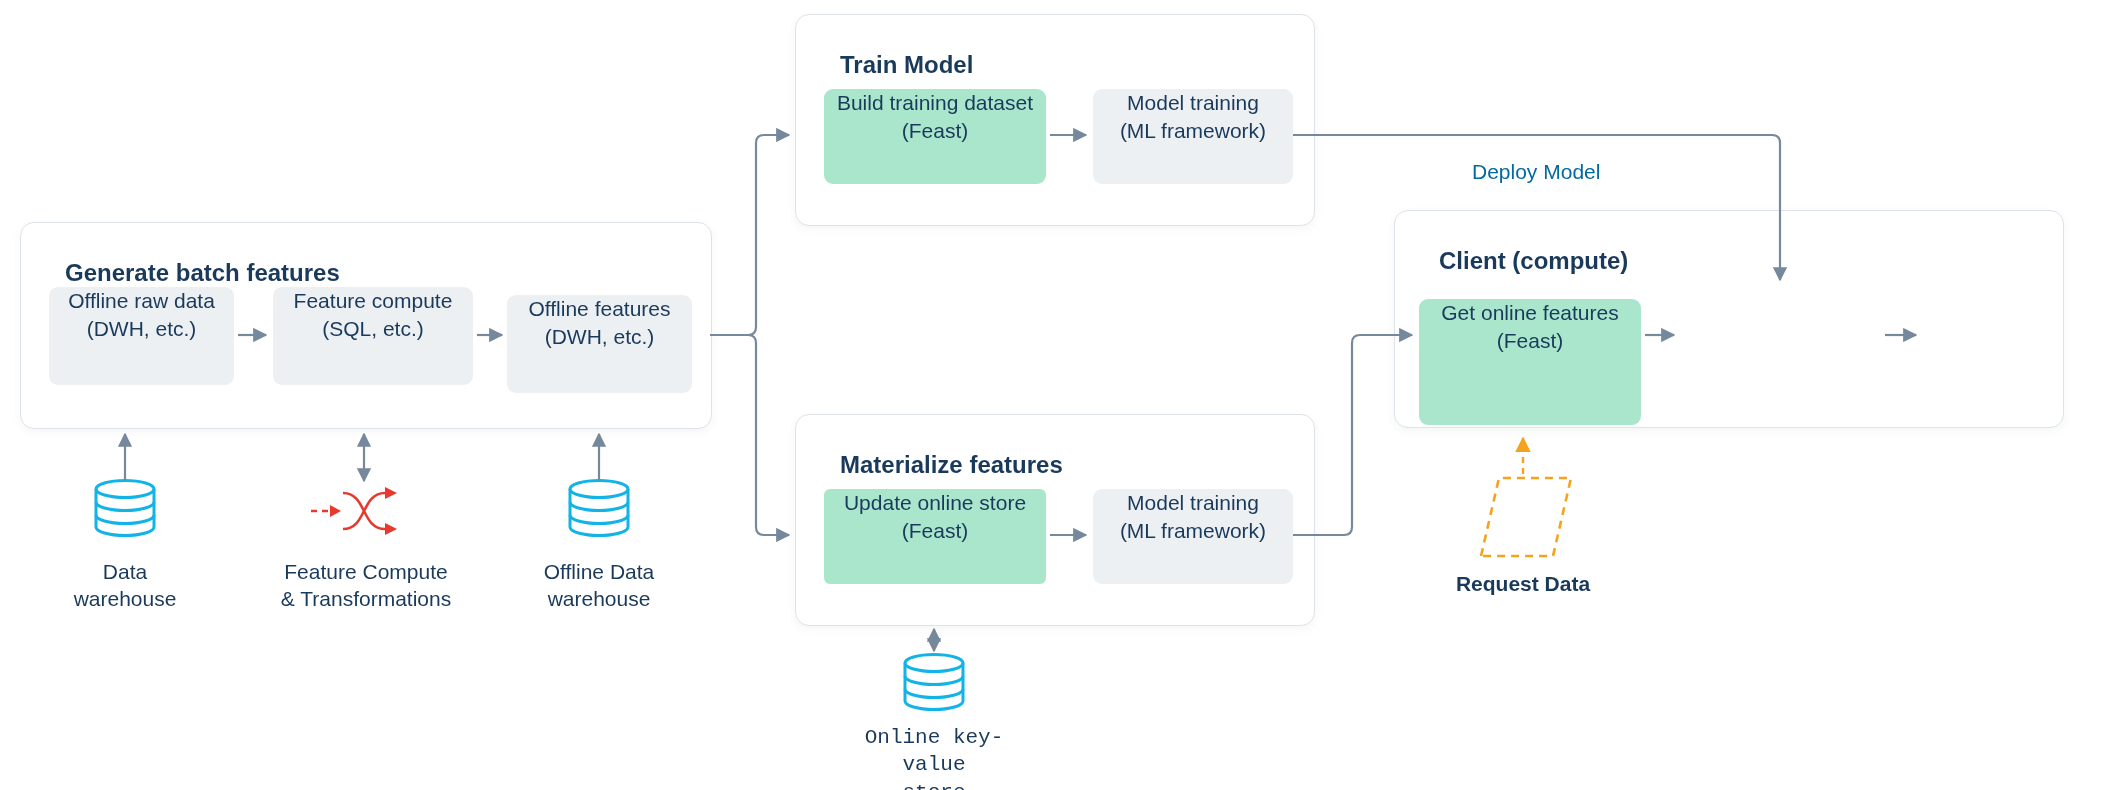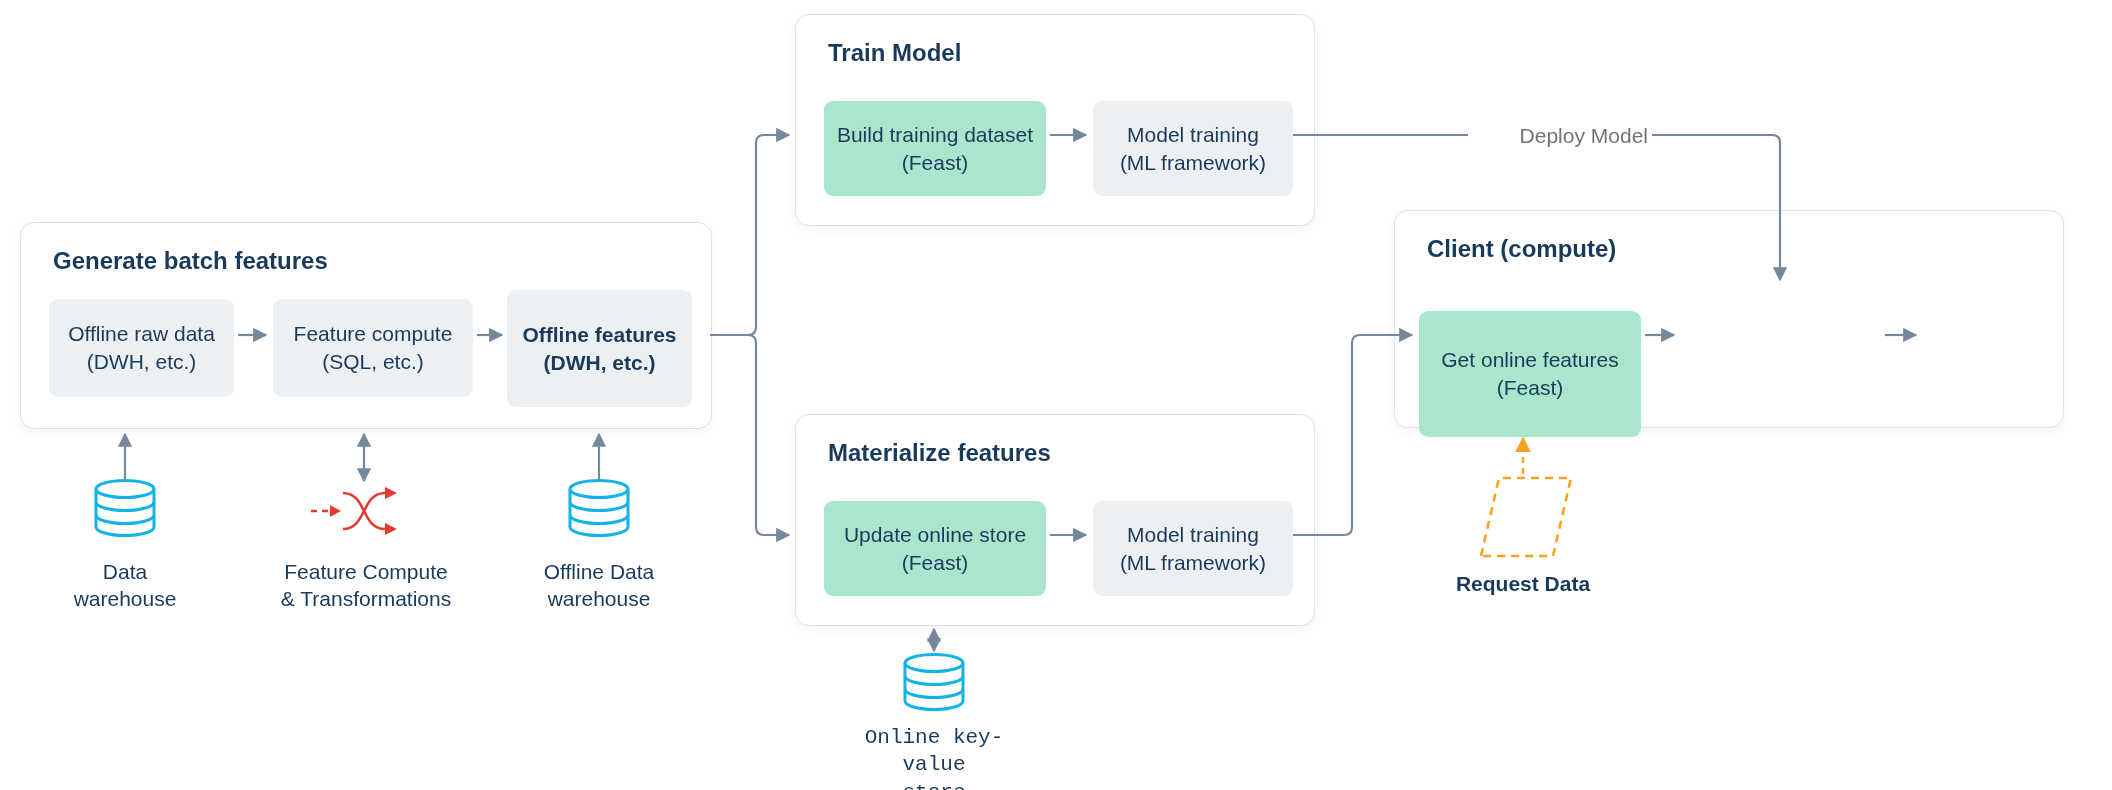--- a/index.html
+++ b/index.html
@@ -5,77 +5,77 @@
   html,body{margin:0;padding:0;background:#fff;}
   .canvas{
     position:relative;width:2112px;height:790px;background:#fff;overflow:hidden;
     font-family:"Liberation Sans",sans-serif;color:#1a3a5c;
   }
   .panel{
     position:absolute;background:#fff;border:1.6px solid #dde3e9;border-radius:14px;
     box-shadow:0 3px 10px rgba(30,50,70,.05);
   }
   .panel-title{
-    position:absolute;left:28px;top:20px;margin:4px;
+    position:absolute;left:28px;top:20px;margin:16px;
     font-size:24px;font-weight:700;color:#1a3a5c;white-space:nowrap;
   }
   .node{
-    position:absolute;border-radius:9px;display:flex;align-items:center;justify-content:center;
-    text-align:center;font-size:21px;line-height:1.32;margin-top:12px;
+    position:absolute;border-radius:9px;display:flex;justify-content:center;
+    text-align:center;font-size:21px;line-height:1.32;
   }
   .node.gray{background:#edf0f2;}
   .node.green{background:#a9e6cc;}
   .node-text{white-space:pre-line;}
   .icon{position:absolute;}
   .ext-label{
     position:absolute;text-align:center;font-size:21px;line-height:1.3;
     white-space:pre-line;color:#1a3a5c;
   }
   .edge-label{
-    position:absolute;text-align:right;font-size:21px;line-height:1.28;
-    white-space:pre-line;background:#fff;z-index:6;padding:2px 4px;color:#737373;
+    position:absolute;text-align:left;font-size:21px;line-height:1.28;
+    white-space:pre-line;background:#fff;z-index:6;padding:2px 4px;color:#0369a1;margin-top:36px;
   }
   svg.wires{position:absolute;left:0;top:0;z-index:5;pointer-events:none;}
 </style>
 </head>
 <body>
 
 <div class="canvas">
 
   <section class="panel" style="left:20px;top:222px;width:690px;height:205px;">
     <h2 class="panel-title">Generate batch features</h2>
     <div class="node gray" style="left:28px;top:64px;width:185px;height:98px;">
       <span class="node-text">Offline raw data
 (DWH, etc.)</span>
     </div>
     <div class="node gray" style="left:252px;top:64px;width:200px;height:98px;">
       <span class="node-text">Feature compute
 (SQL, etc.)</span>
     </div>
-    <div class="node gray" style="left:486px;top:55px;width:185px;height:117px;font-weight:bold;">
+    <div class="node gray" style="left:486px;top:72px;width:185px;height:98px;">
       <span class="node-text">Offline features
 (DWH, etc.)</span>
     </div>
   </section>
 
   <section class="panel" style="left:795px;top:14px;width:518px;height:210px;">
     <h2 class="panel-title">Train Model</h2>
     <div class="node green" style="left:28px;top:74px;width:222px;height:95px;">
       <span class="node-text">Build training dataset
 (Feast)</span>
     </div>
     <div class="node gray" style="left:297px;top:74px;width:200px;height:95px;">
       <span class="node-text">Model training
 (ML framework)</span>
     </div>
   </section>
 
   <section class="panel" style="left:795px;top:414px;width:518px;height:210px;">
     <h2 class="panel-title">Materialize features</h2>
-    <div class="node green" style="left:28px;top:74px;width:222px;height:95px;">
+    <div class="node green" style="left:28px;top:74px;width:222px;height:95px;border-radius:6px;">
       <span class="node-text">Update online store
 (Feast)</span>
     </div>
     <div class="node gray" style="left:297px;top:74px;width:200px;height:95px;">
       <span class="node-text">Model training
 (ML framework)</span>
     </div>
   </section>
 
   <section class="panel" style="left:1394px;top:210px;width:668px;height:216px;">

